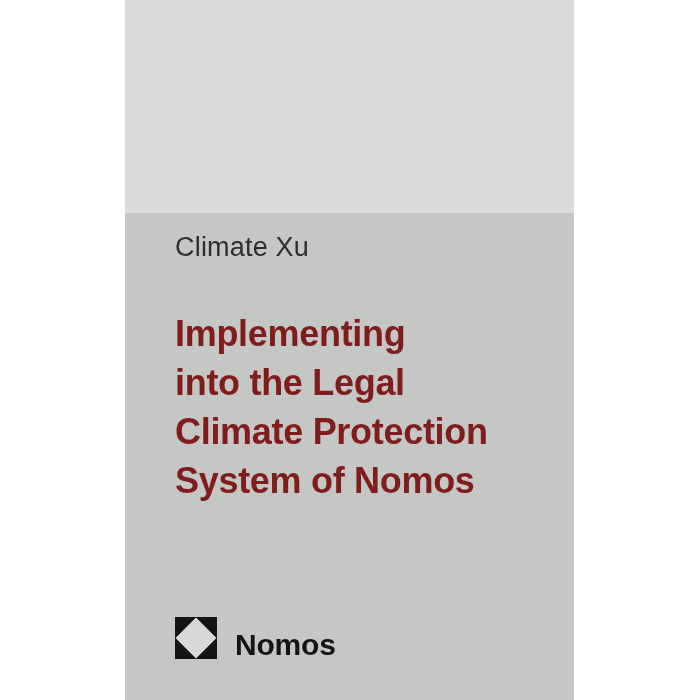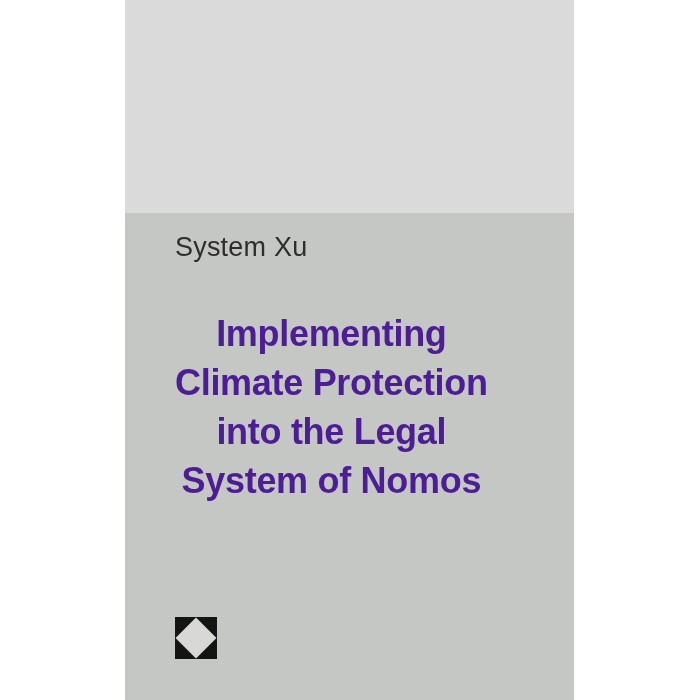--- a/index.html
+++ b/index.html
@@ -39,22 +39,21 @@
     font-weight: 400;
     line-height: 32px;
     color: #2e2e2d;
     letter-spacing: 0.2px;
     white-space: nowrap;
   }
   .book-title {
     position: absolute;
     left: 50px;
     top: 309px;
-    color: #4c1d95;
-    text-align: center;
+    color: #7f1d1d;
   }
   .title-line {
     font-size: 36px;
     font-weight: 700;
     line-height: 49px;
     letter-spacing: -0.3px;
     white-space: nowrap;
   }
   .logo-square {
     position: absolute;
@@ -86,28 +85,29 @@
   }
 </style>
 </head>
 <body>
 
 <div class="canvas">
   <div class="book-cover">
 
     <div class="cover-top-band"></div>
 
-    <div class="author-name">System Xu</div>
+    <div class="author-name">Climate Xu</div>
 
     <div class="book-title">
       <div class="title-line">Implementing</div>
+      <div class="title-line">into the Legal</div>
       <div class="title-line">Climate Protection</div>
-      <div class="title-line">into the Legal</div>
       <div class="title-line">System of Nomos</div>
     </div>
 
     <div class="logo-square">
       <div class="logo-diamond"></div>
     </div>
 
+    <div class="publisher-name">Nomos</div>
 
   </div>
 </div>
 
 </body></html>

